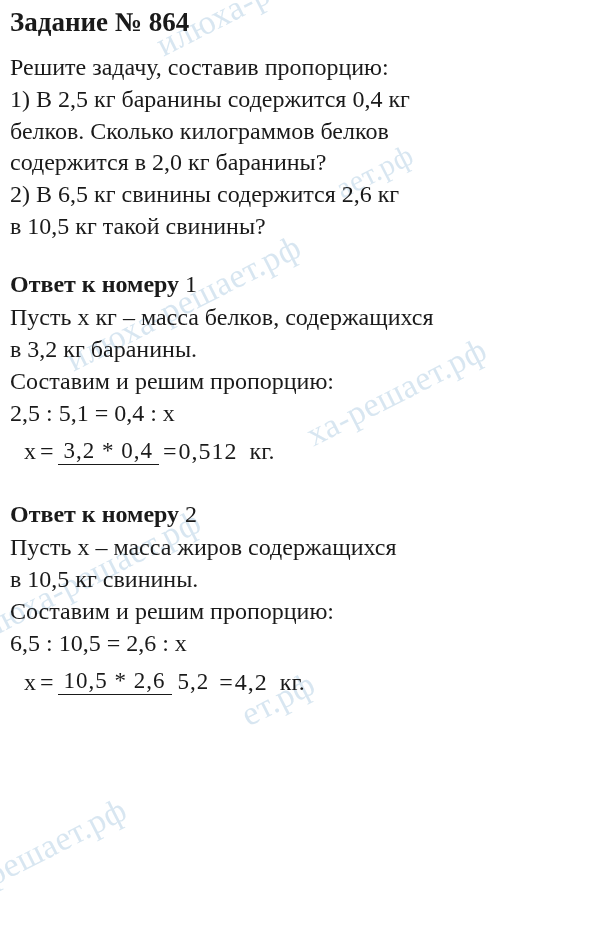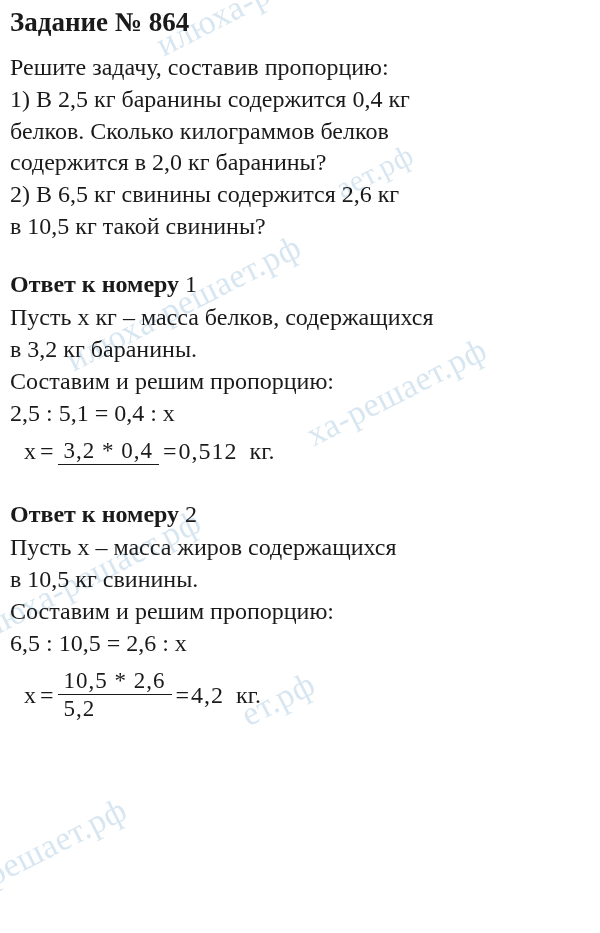--- a/index.html
+++ b/index.html
@@ -90,22 +90,21 @@
     display: flex;
     align-items: center;
     font-size: 24px;
     margin: 8px 0 0 14px;
     line-height: 1.1;
   }
   .formula .lhs { margin-right: 2px; }
   .formula .eq  { margin: 0 2px; }
   .frac {
     display: inline-flex;
-    flex-direction: column;
-    text-align: left;
+    text-align: right;
     vertical-align: middle;
     margin: 0 2px;
   }
   .frac .top {
     padding: 0 6px 1px 6px;
     border-bottom: 1.6px solid #1a1a1a;
     letter-spacing: 1px;
     font-size: 23px;
   }
   .frac .bot {

